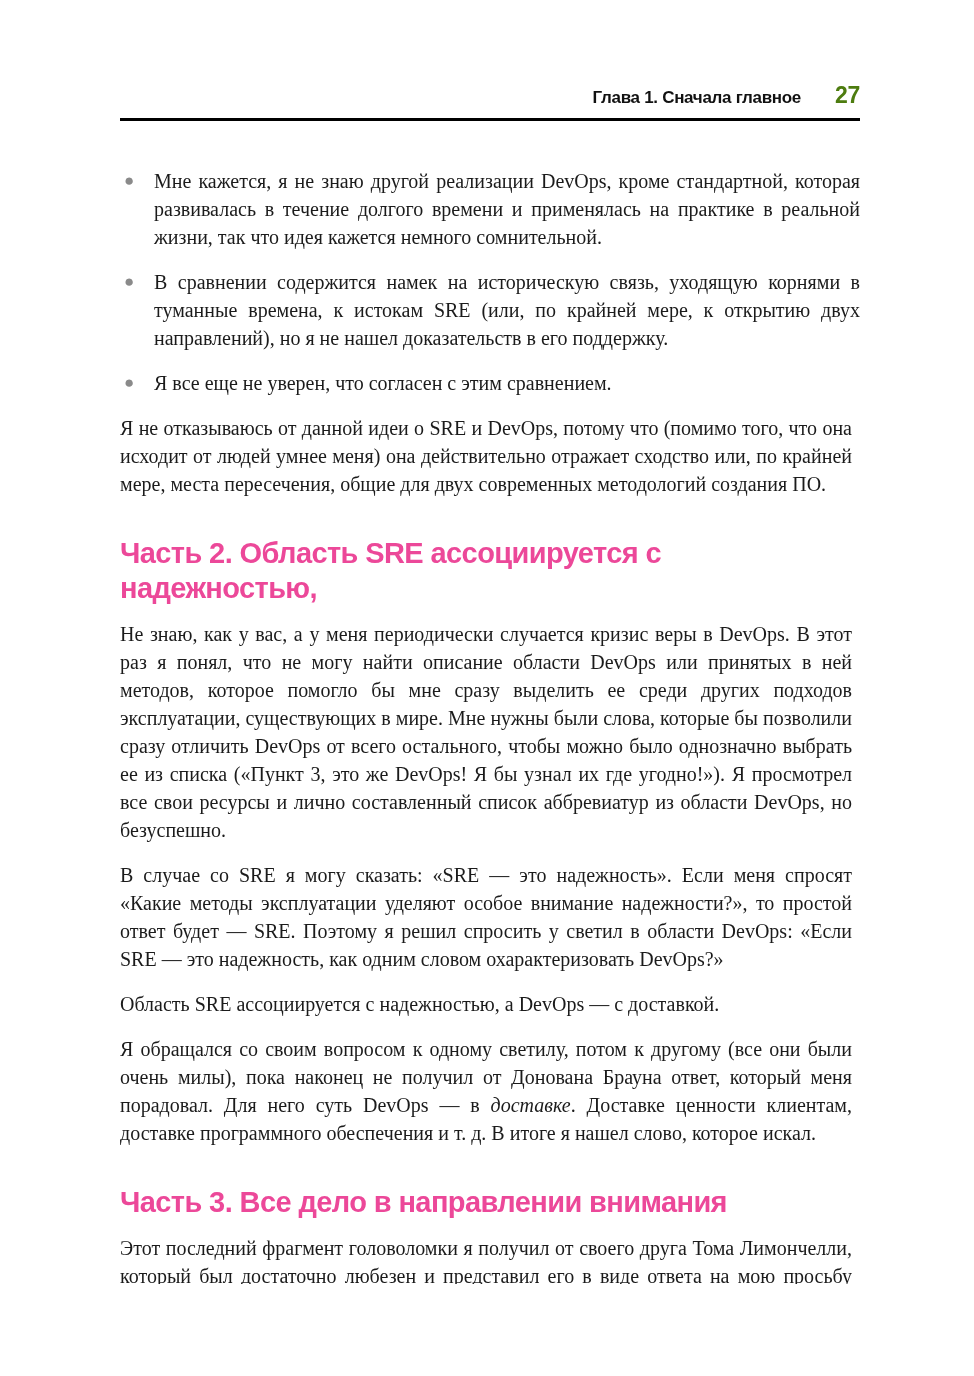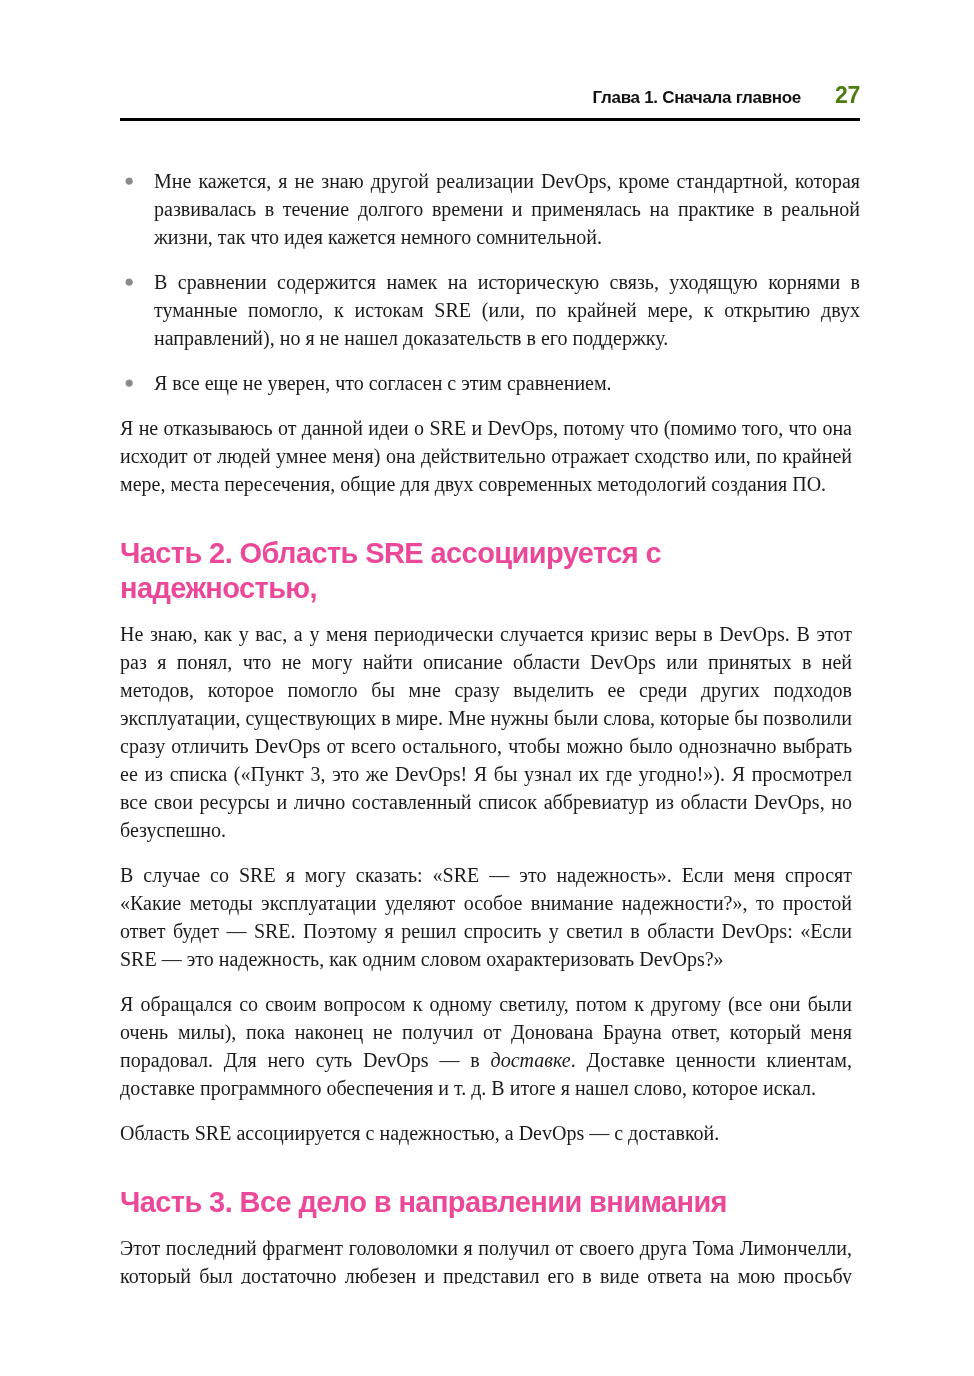--- a/index.html
+++ b/index.html
@@ -96,41 +96,41 @@
 
   <div class="body-text">
 
     <ul class="bullet-list">
       <li>
         <span class="bullet">●</span>
         <span class="li-text">Мне кажется, я не знаю другой реализации DevOps, кроме стандартной, которая развивалась в течение долгого времени и применялась на практике в реальной жизни, так что идея кажется немного сомнительной.</span>
       </li>
       <li>
         <span class="bullet">●</span>
-        <span class="li-text">В сравнении содержится намек на историческую связь, уходящую корнями в туманные помогло, к истокам SRE (или, по крайней мере, к открытию двух направлений), но я не нашел доказательств в его поддержку.</span>
+        <span class="li-text">В сравнении содержится намек на историческую связь, уходящую корнями в туманные времена, к истокам SRE (или, по крайней мере, к открытию двух направлений), но я не нашел доказательств в его поддержку.</span>
       </li>
       <li>
         <span class="bullet">●</span>
         <span class="li-text">Я все еще не уверен, что согласен с этим сравнением.</span>
       </li>
     </ul>
 
     <p class="para">Я не отказываюсь от данной идеи о SRE и DevOps, потому что (помимо того, что она исходит от людей умнее меня) она действительно отражает сходство или, по крайней мере, места пересечения, общие для двух современных методологий создания ПО.</p>
 
     <h2 class="section-title">
       <span class="title-line">Часть 2. Область SRE ассоциируется с надежностью,</span>
     </h2>
 
     <p class="para">Не знаю, как у вас, а у меня периодически случается кризис веры в DevOps. В этот раз я понял, что не могу найти описание области DevOps или принятых в ней методов, которое помогло бы мне сразу выделить ее среди других подходов эксплуатации, существующих в мире. Мне нужны были слова, которые бы позволили сразу отличить DevOps от всего остального, чтобы можно было однозначно выбрать ее из списка («Пункт 3, это же DevOps! Я бы узнал их где угодно!»). Я просмотрел все свои ресурсы и лично составленный список аббревиатур из области DevOps, но безуспешно.</p>
 
     <p class="para">В случае со SRE я могу сказать: «SRE — это надежность». Если меня спросят «Какие методы эксплуатации уделяют особое внимание надежности?», то простой ответ будет — SRE. Поэтому я решил спросить у светил в области DevOps: «Если SRE — это надежность, как одним словом охарактеризовать DevOps?»</p>
 
+    <p class="para">Область SRE ассоциируется с надежностью, а DevOps — с доставкой.</p>
+
     <p class="para"><span>Я обращался со своим вопросом к одному светилу, потом к другому (все они были очень милы), пока наконец не получил от Донована Брауна ответ, который меня порадовал. Для него суть DevOps — в </span><span class="italic">доставке</span><span>. Доставке ценности клиентам, доставке программного обеспечения и т. д. В итоге я нашел слово, которое искал.</span></p>
-
-    <p class="para">Область SRE ассоциируется с надежностью, а DevOps — с доставкой.</p>
 
 
     <h2 class="section-title">Часть 3. Все дело в направлении внимания</h2>
 
     <p class="para"><span>Этот последний фрагмент головоломки я получил от своего друга Тома Лимончелли, который был достаточно любезен и представил его в виде ответа на мою просьбу прислать материалы для коллективной главы книги </span><span class="italic">Seeking SRE</span></p>
 
   </div>
 </div>
 
 </body></html>

